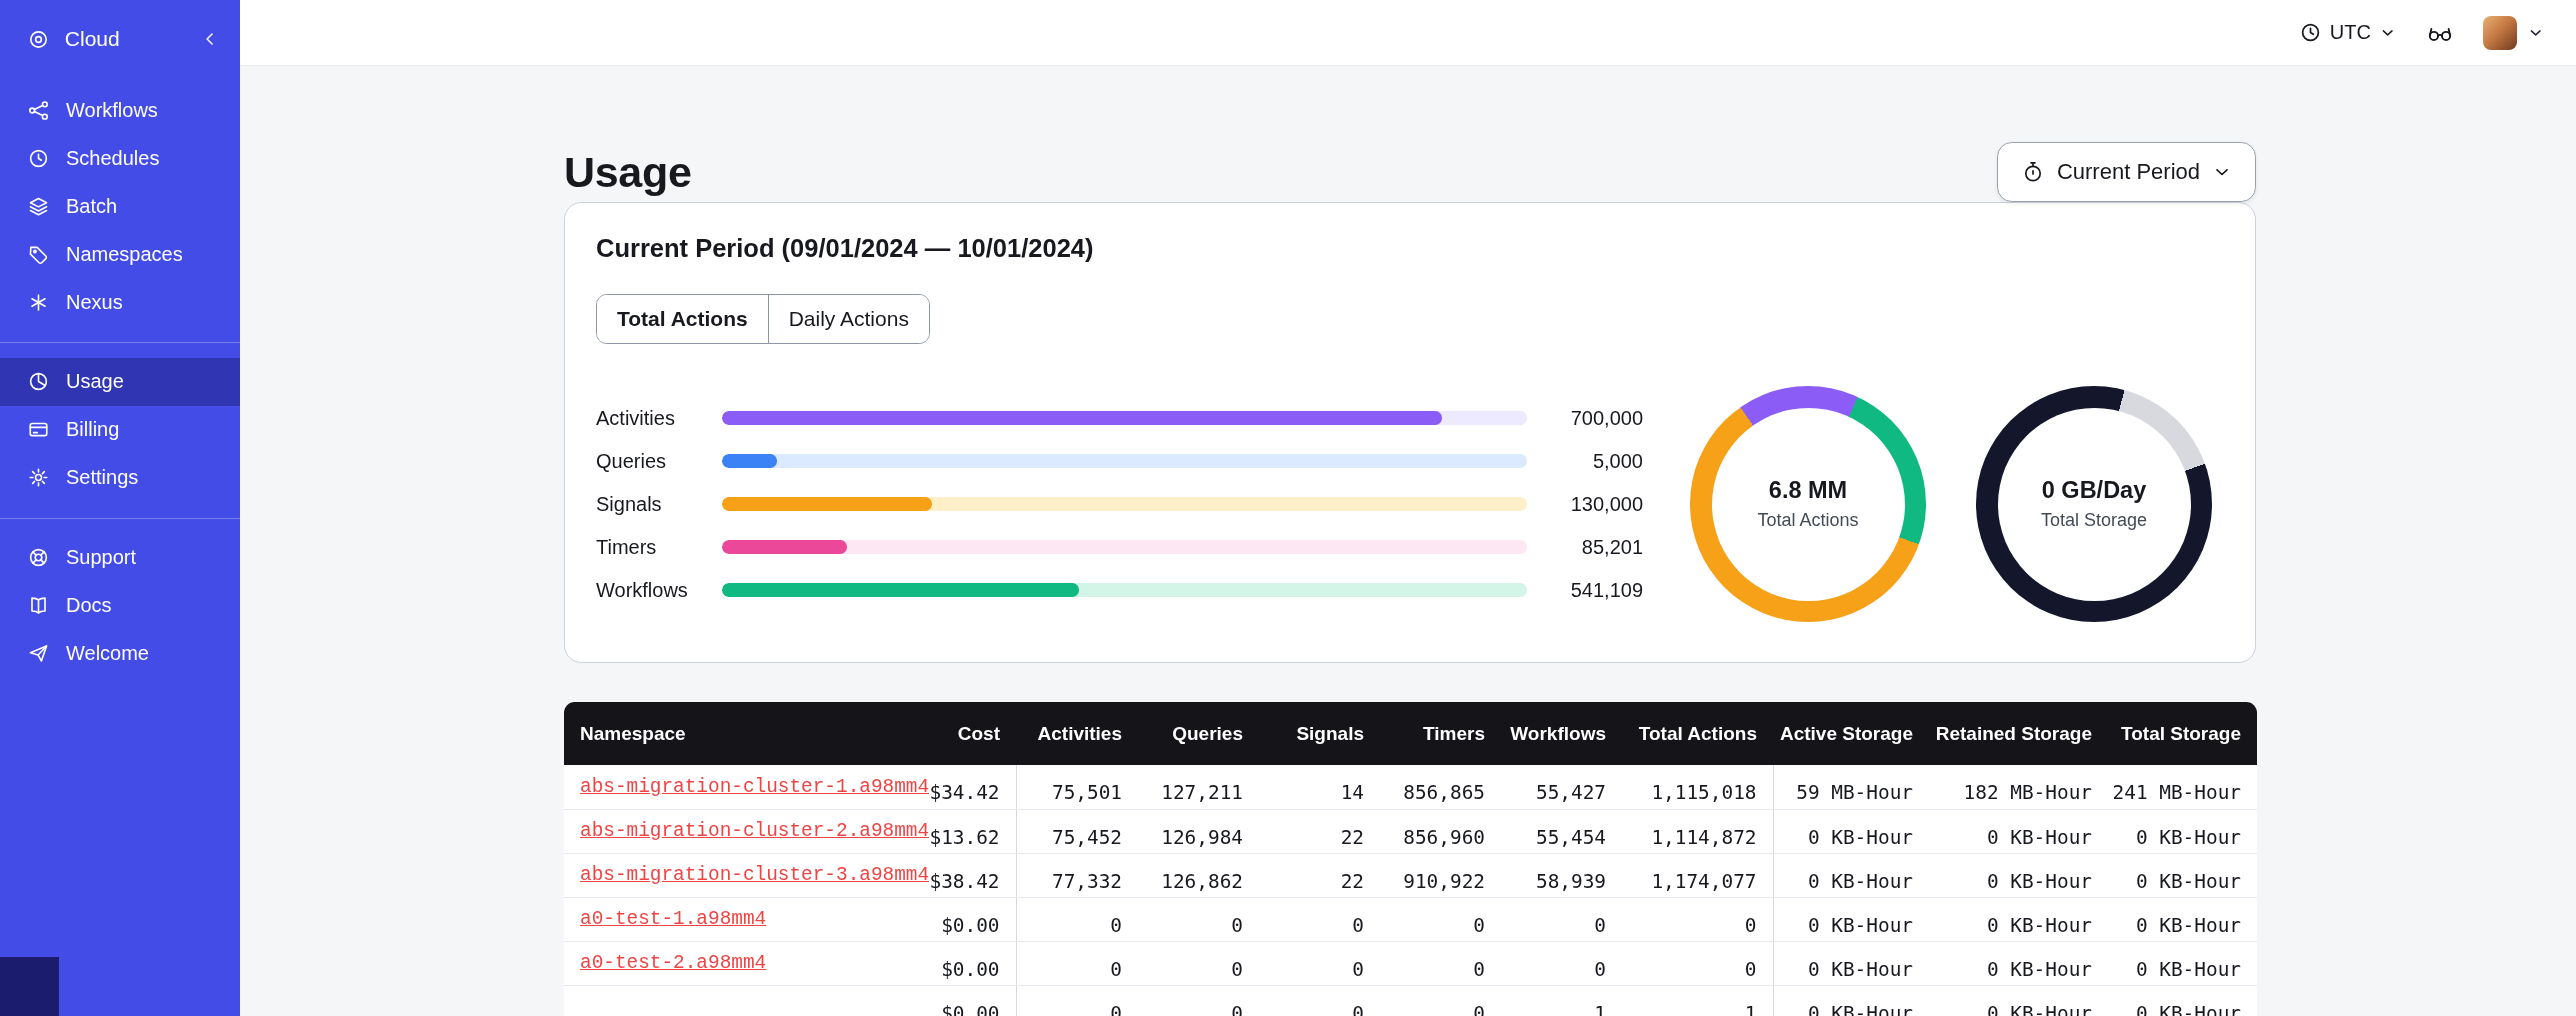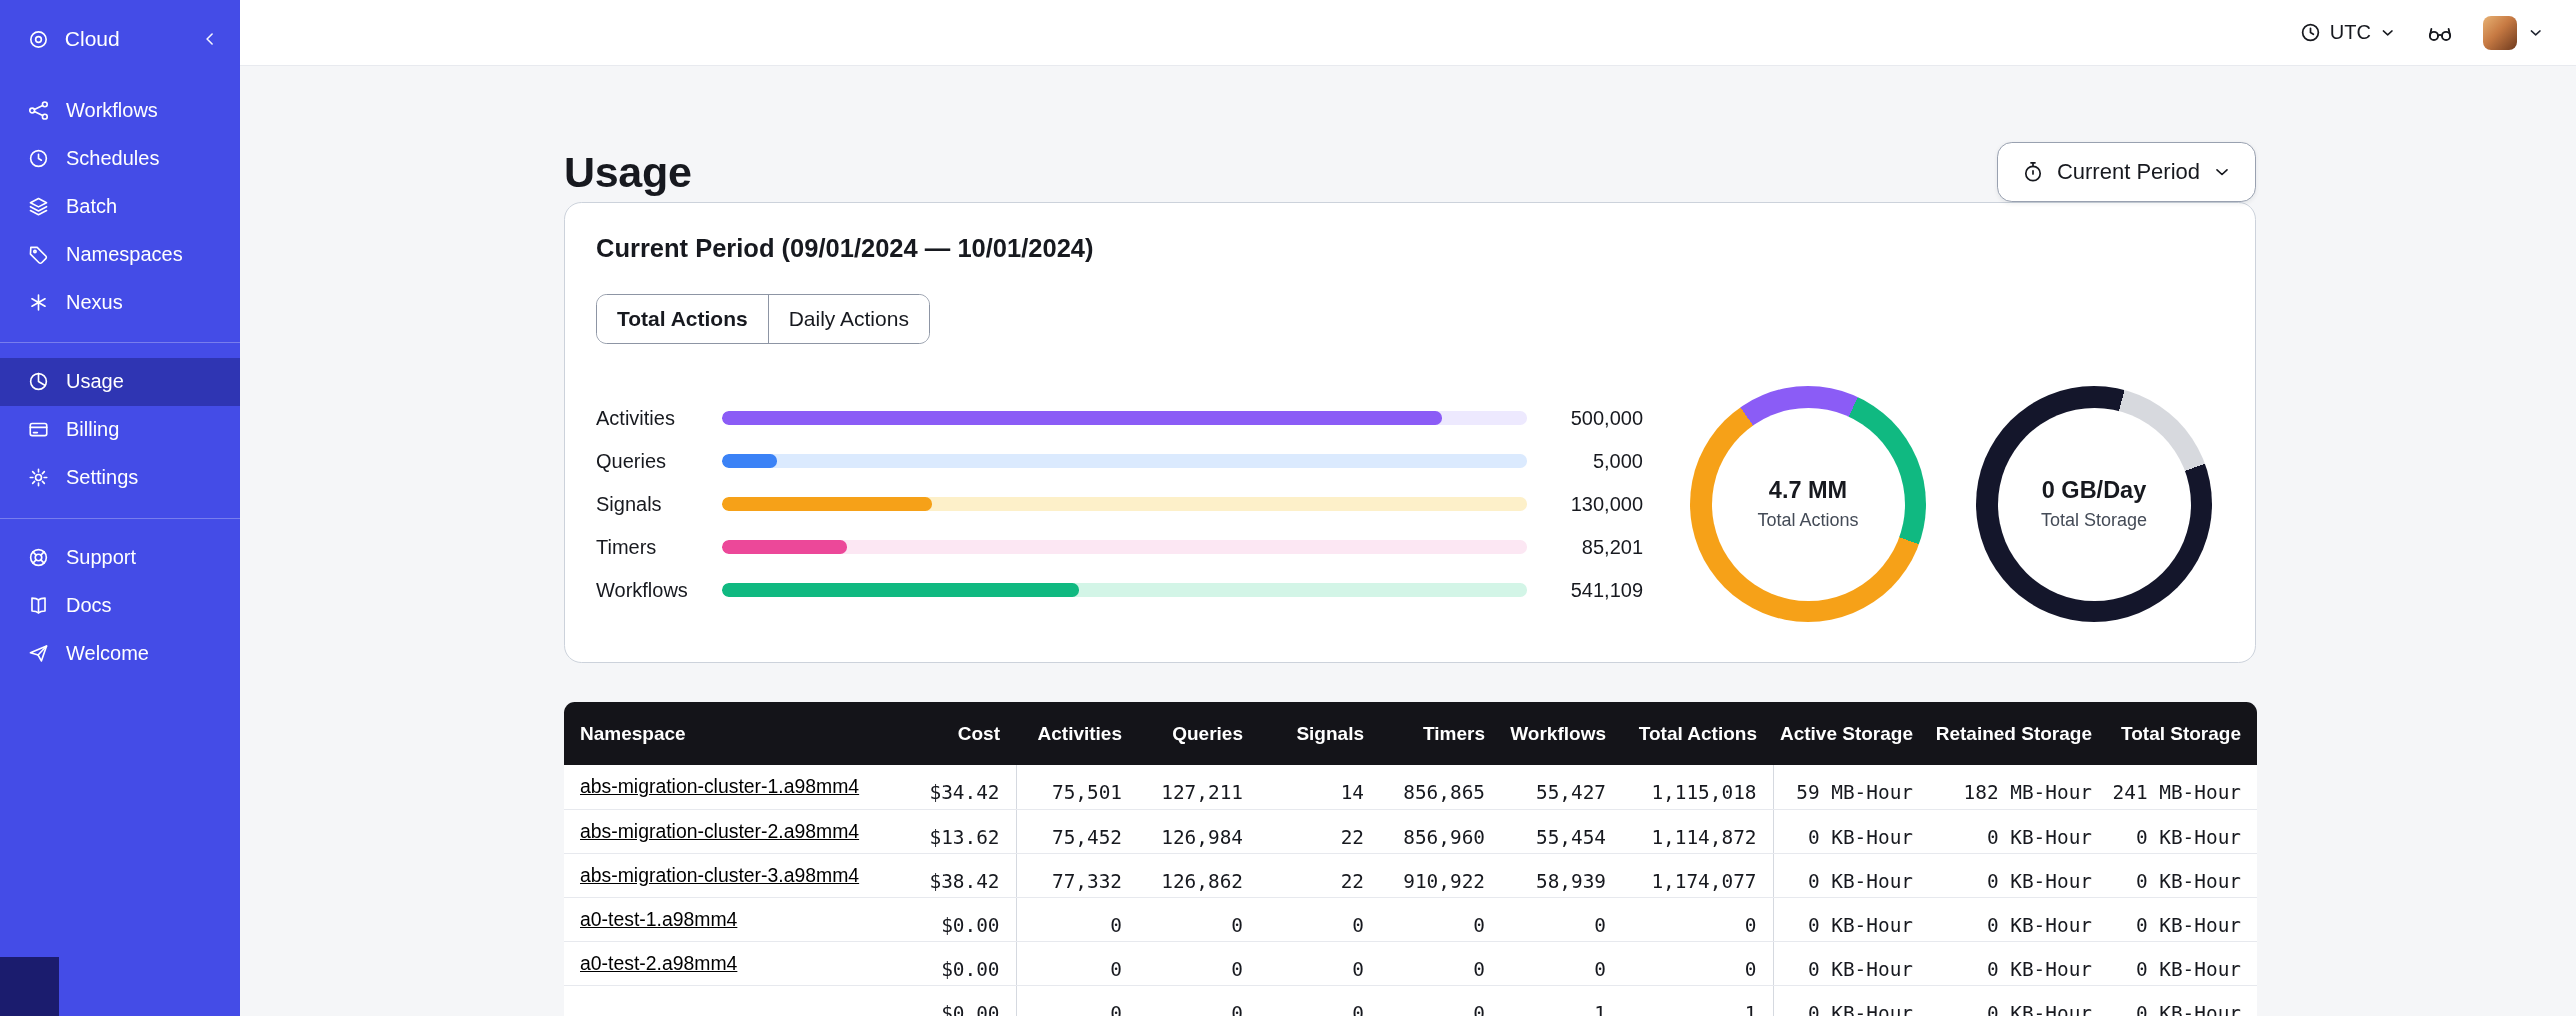--- a/index.html
+++ b/index.html
@@ -77,21 +77,21 @@
   
   .table-card { margin-top: 39px; }
   table { width: 1692px; border-collapse: collapse; table-layout: fixed; }
   thead th { background: #141419; color: #fff; font-size: 19px; font-weight: 600; height: 63px; white-space: nowrap; }
   th.th-left { text-align: left; padding-left: 16px; }
   th.th-num { text-align: right; padding: 0 16px 0 4px; }
   thead th:first-child { border-top-left-radius: 10.7px; }
   thead th:last-child { border-top-right-radius: 10.7px; }
   tbody td { background: #fff; border-bottom: 1.3px solid #e7e9ee; height: 44px; white-space: nowrap; }
   td.ns-cell { text-align: left; padding-left: 16px; }
-  .ns-link { color: #000000; font-size: 19.4px; text-decoration: underline; cursor: pointer; }
+  .ns-link { color: #ef4444; font-size: 19.4px; text-decoration: underline; cursor: pointer; font-family: Liberation Mono, monospace; }
   td.num { text-align: right; padding: 12px 16px 0 4px;
     font-family: "DejaVu Sans Mono", "Liberation Mono", monospace; font-size: 19.4px; color: #17191f; }
   td.group-start { border-left: 1.3px solid #d5d9e0; }
 </style>
 </head>
 <body>
 
 <aside class="sidebar">
   <div class="sb-header">
     <span class="icon">
@@ -287,21 +287,21 @@
         <button class="tab">Daily Actions</button>
       </div>
 
       <div class="charts-row">
         <div class="bars">
           <div class="bar-row">
             <span class="bar-label">Activities</span>
             <span class="bar-track" style="background: rgb(237, 233, 254);">
                 <span class="bar-fill" style="background: rgb(139, 92, 246); width: 89.5%;"></span>
               </span>
-            <span class="bar-value">500,000</span>
+            <span class="bar-value">700,000</span>
           </div>
           <div class="bar-row">
             <span class="bar-label">Queries</span>
             <span class="bar-track" style="background: rgb(219, 234, 254);">
                 <span class="bar-fill" style="background: rgb(59, 130, 246); width: 6.8%;"></span>
               </span>
             <span class="bar-value">5,000</span>
           </div>
           <div class="bar-row">
             <span class="bar-label">Signals</span>
@@ -322,21 +322,21 @@
             <span class="bar-track" style="background: rgb(211, 245, 231);">
                 <span class="bar-fill" style="background: rgb(16, 185, 129); width: 44.3%;"></span>
               </span>
             <span class="bar-value">541,109</span>
           </div>
         </div>
 
         <div class="donuts">
           <div class="donut" style="background: conic-gradient(rgb(139, 92, 246) 0deg, rgb(139, 92, 246) 25deg, rgb(16, 185, 129) 25deg, rgb(16, 185, 129) 110deg, rgb(246, 161, 24) 110deg, rgb(246, 161, 24) 325deg, rgb(139, 92, 246) 325deg, rgb(139, 92, 246) 360deg);">
             <div class="donut-hole">
-              <div class="donut-value">4.7 MM</div>
+              <div class="donut-value">6.8 MM</div>
               <div class="donut-label">Total Actions</div>
             </div>
           </div>
           <div class="donut" style="background: conic-gradient(rgb(20, 22, 43) 0deg, rgb(20, 22, 43) 15deg, rgb(215, 217, 222) 15deg, rgb(215, 217, 222) 70deg, rgb(20, 22, 43) 70deg, rgb(20, 22, 43) 360deg);">
             <div class="donut-hole">
               <div class="donut-value">0 GB/Day</div>
               <div class="donut-label">Total Storage</div>
             </div>
           </div>
         </div>

